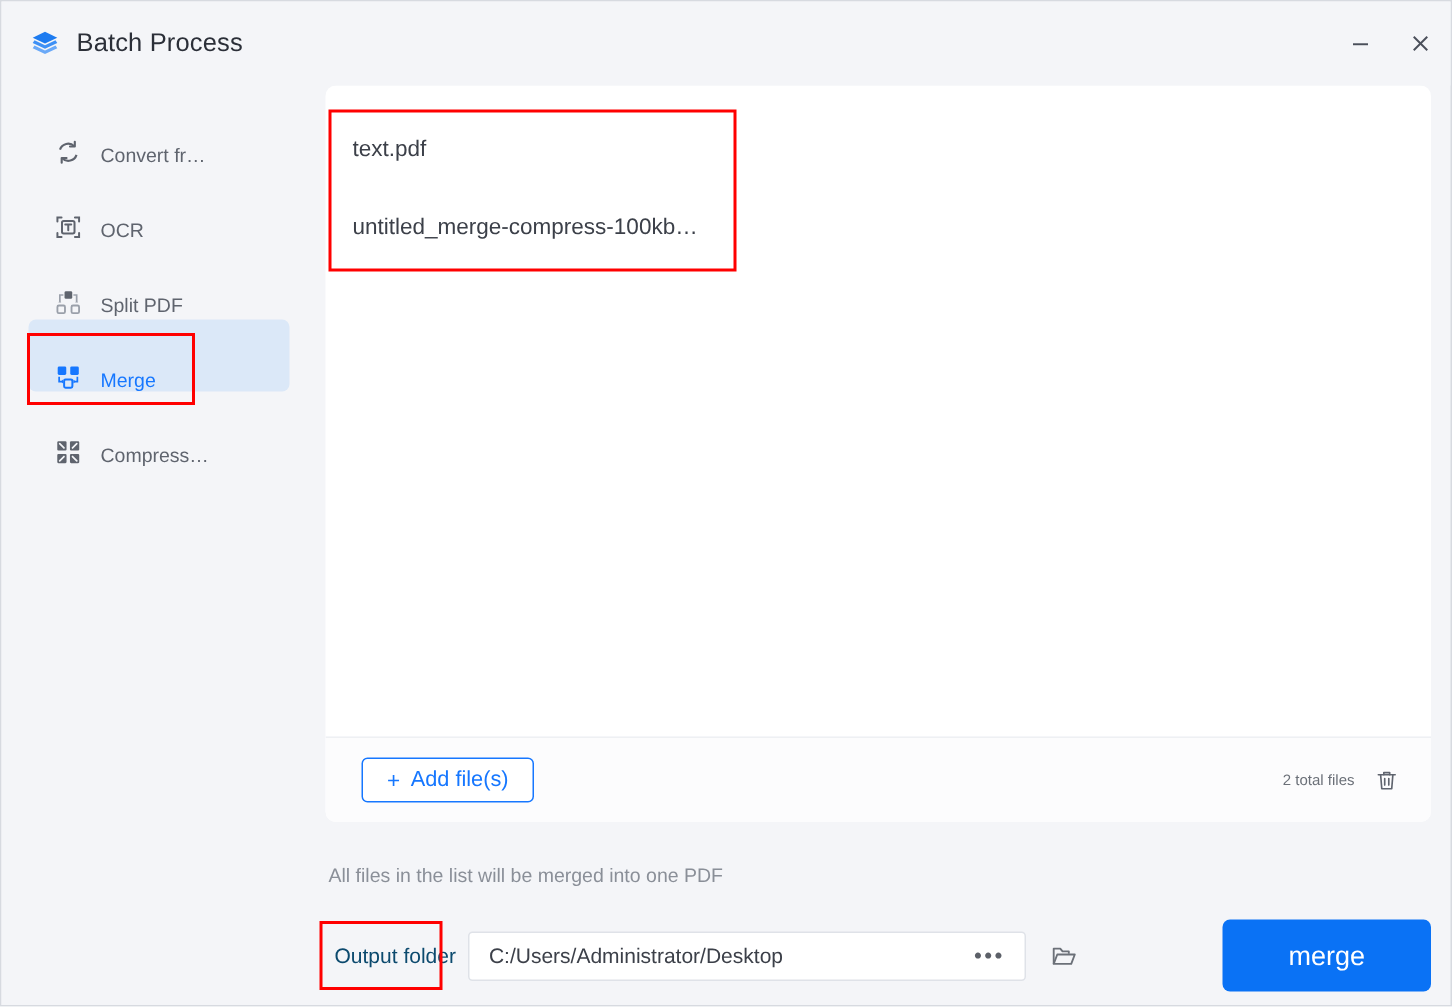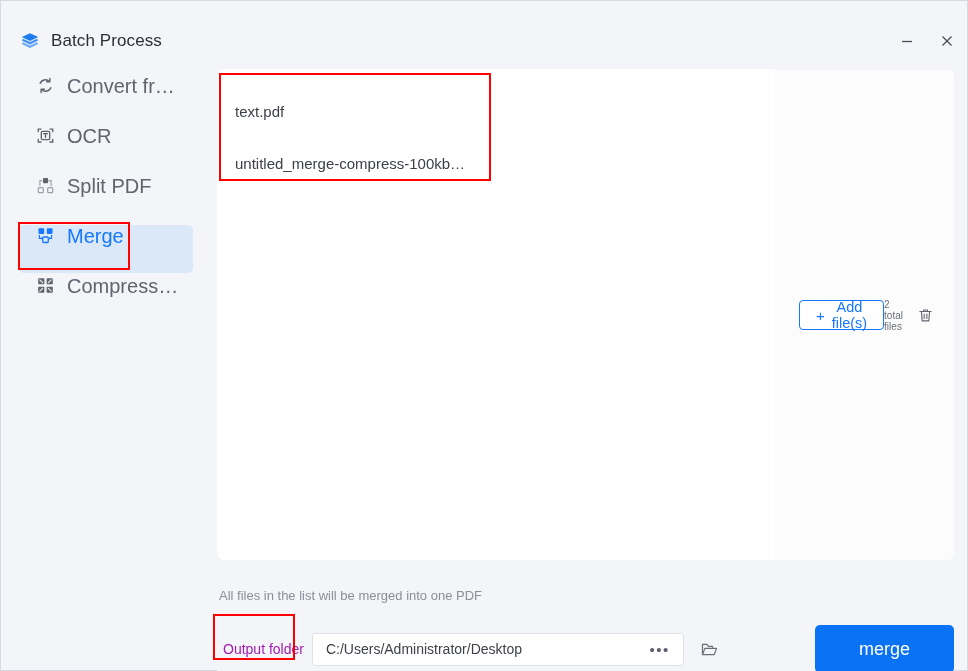--- a/index.html
+++ b/index.html
@@ -23,21 +23,21 @@
     display: flex;
     flex-direction: column;
   }
 
   
   .titlebar {
     height: 56px;
     flex: 0 0 56px;
     display: flex;
     align-items: center;
-    padding: 12px 0 0 18px;
+    padding: 0 0 0 18px;
     background: #f4f5f8;
     position: relative;
     z-index: 5;
   }
   .title-icon {
     width: 22px;
     height: 22px;
     margin-right: 10px;
     display: flex;
     align-items: center;
@@ -77,25 +77,25 @@
     flex: 0 0 216px;
     background: #f4f5f8;
     padding-top: 4px;
     position: relative;
   }
   .nav-item {
     height: 48px;
     margin: 2px 24px 2px 18px;
     border-radius: 5px;
     display: flex;
-    align-items: flex-start;
+    align-items: flex-end;
     padding-left: 16px;
     box-sizing: border-box;
     color: #5f646e;
-    font-size: 20px;
+    font-size: 13px;
     position: relative;
   }
   .nav-item .nav-icon {
     width: 20px;
     height: 20px;
     margin-right: 12px;
     display: flex;
     align-items: center;
     justify-content: center;
     flex: 0 0 20px;
@@ -118,21 +118,21 @@
     padding-right: 13px;
     box-sizing: border-box;
   }
   .card {
     background: #fff;
     border-radius: 7px 7px 7px 7px;
     margin: 0;
     flex: 0 0 auto;
     height: 491px;
     display: flex;
-    flex-direction: row;
+    flex-direction: column;
     position: relative;
     overflow: hidden;
   }
   .filelist {
     flex: 1 1 auto;
     padding: 16px 18px 0 18px;
     overflow-y: auto;
     min-height: 0;
   }
   .file-row {
@@ -200,21 +200,21 @@
     margin-left: 0;
   }
   .outrow {
     display: flex;
     align-items: center;
     margin-top: 22px;
     position: relative;
   }
   .out-label {
     font-size: 14px;
-    color: #a21caf;
+    color: #0c4a6e;
     padding: 0 8px 0 6px;
     white-space: nowrap;
   }
   .path-input {
     flex: 0 0 372px;
     height: 33px;
     background: #fff;
     border: 1px solid #dfe2e8;
     border-radius: 3px;
     display: flex;

